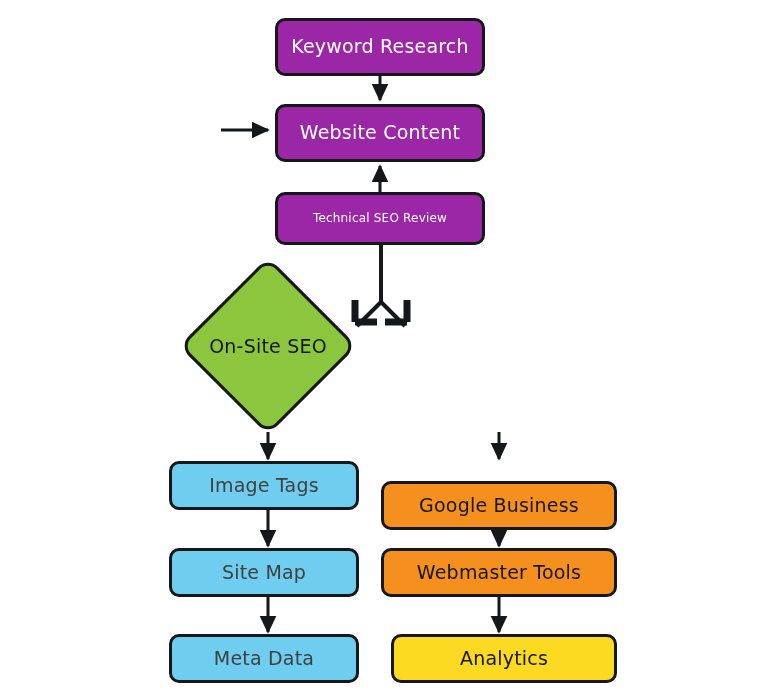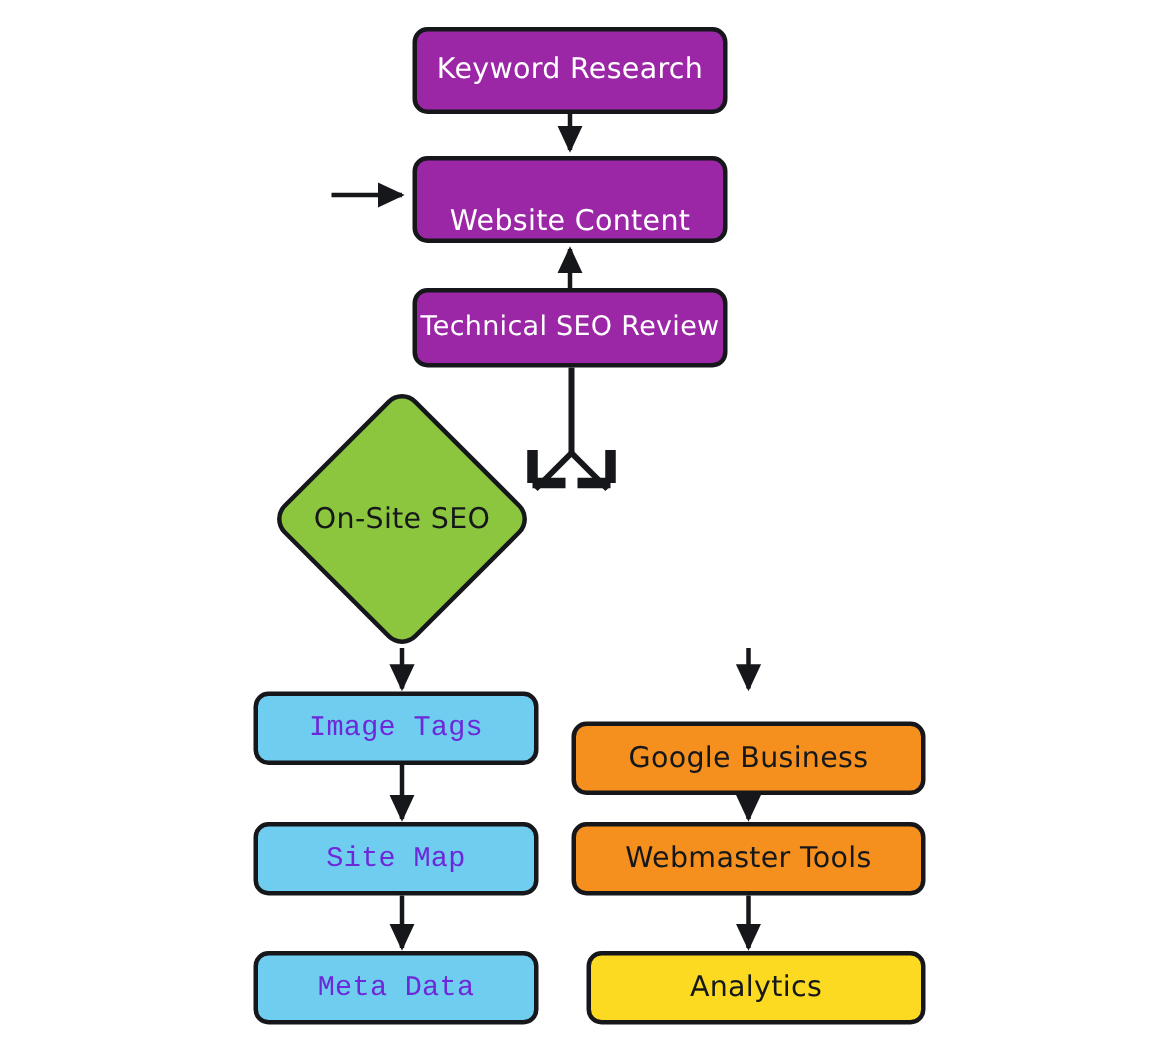--- a/index.html
+++ b/index.html
@@ -33,21 +33,21 @@
     align-items: center;
     justify-content: center;
     text-align: center;
     line-height: 1.15;
     font-size: 19px;
     letter-spacing: 0.2px;
     user-select: none;
   }
   .node.purple { background: #9B27A6; color: #ffffff; }
   .node.yellow { background: #FBDA21; color: #15171a; }
-  .node.blue   { background: #6FCDF0; color: #6d28d9; font-family: Liberation Mono, monospace; }
+  .node.blue   { background: #6FCDF0; color: #404040; }
   .node.orange { background: #F5901F; color: #15171a; }
 
   
   .diamond {
     position: absolute;
     display: flex;
     align-items: center;
     justify-content: center;
   }
   .diamond .dshape {
@@ -122,25 +122,25 @@
     <line x1="499" y1="510" x2="499" y2="546" stroke="#15171a" stroke-width="3" marker-end="url(#arrowhead)"></line>
 
     <line x1="499" y1="597" x2="499" y2="632" stroke="#15171a" stroke-width="3" marker-end="url(#arrowhead)"></line>
   </svg>
 
   <div class="node purple" style="left:275px; top:18px; width:210px; height:58px;">
     <span>Keyword Research</span>
   </div>
 
 
-  <div class="node purple" style="left:275px; top:104px; width:210px; height:58px;align-items:flex-end;">
+  <div class="node purple" style="left:275px; top:104px; width:210px; height:58px;">
     <span>Website Content</span>
   </div>
 
-  <div class="node purple" style="left:275px; top:192px; width:210px; height:53px; font-size:18px;">
+  <div class="node purple" style="left:275px; top:192px; width:210px; height:53px; font-size:12px;">
     <span>Technical SEO Review</span>
   </div>
 
   <div class="diamond green" style="left:178px; top:258px; width:180px; height:176px;">
     <div class="dshape" style="width:126px; height:126px;"></div>
     <div class="dlabel">On-Site SEO</div>
   </div>
 
 
   <div class="node blue" style="left:169px; top:461px; width:190px; height:49px;">

